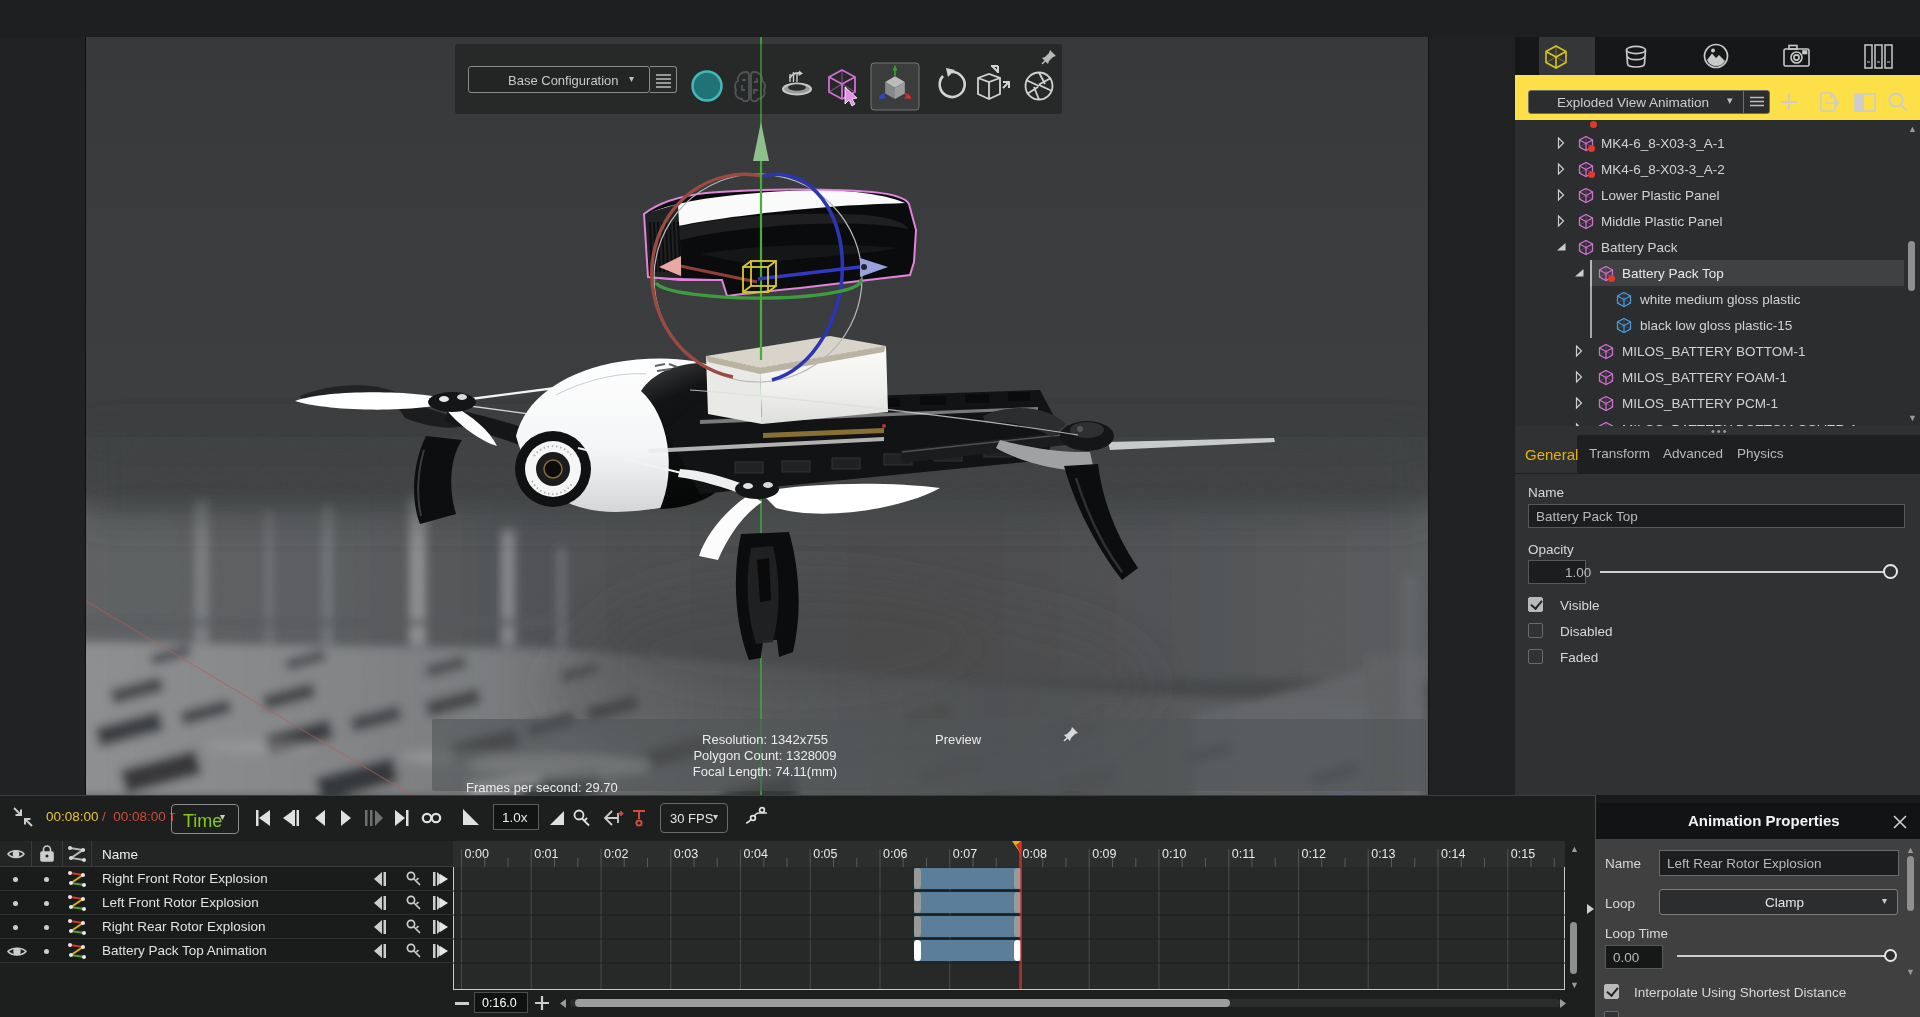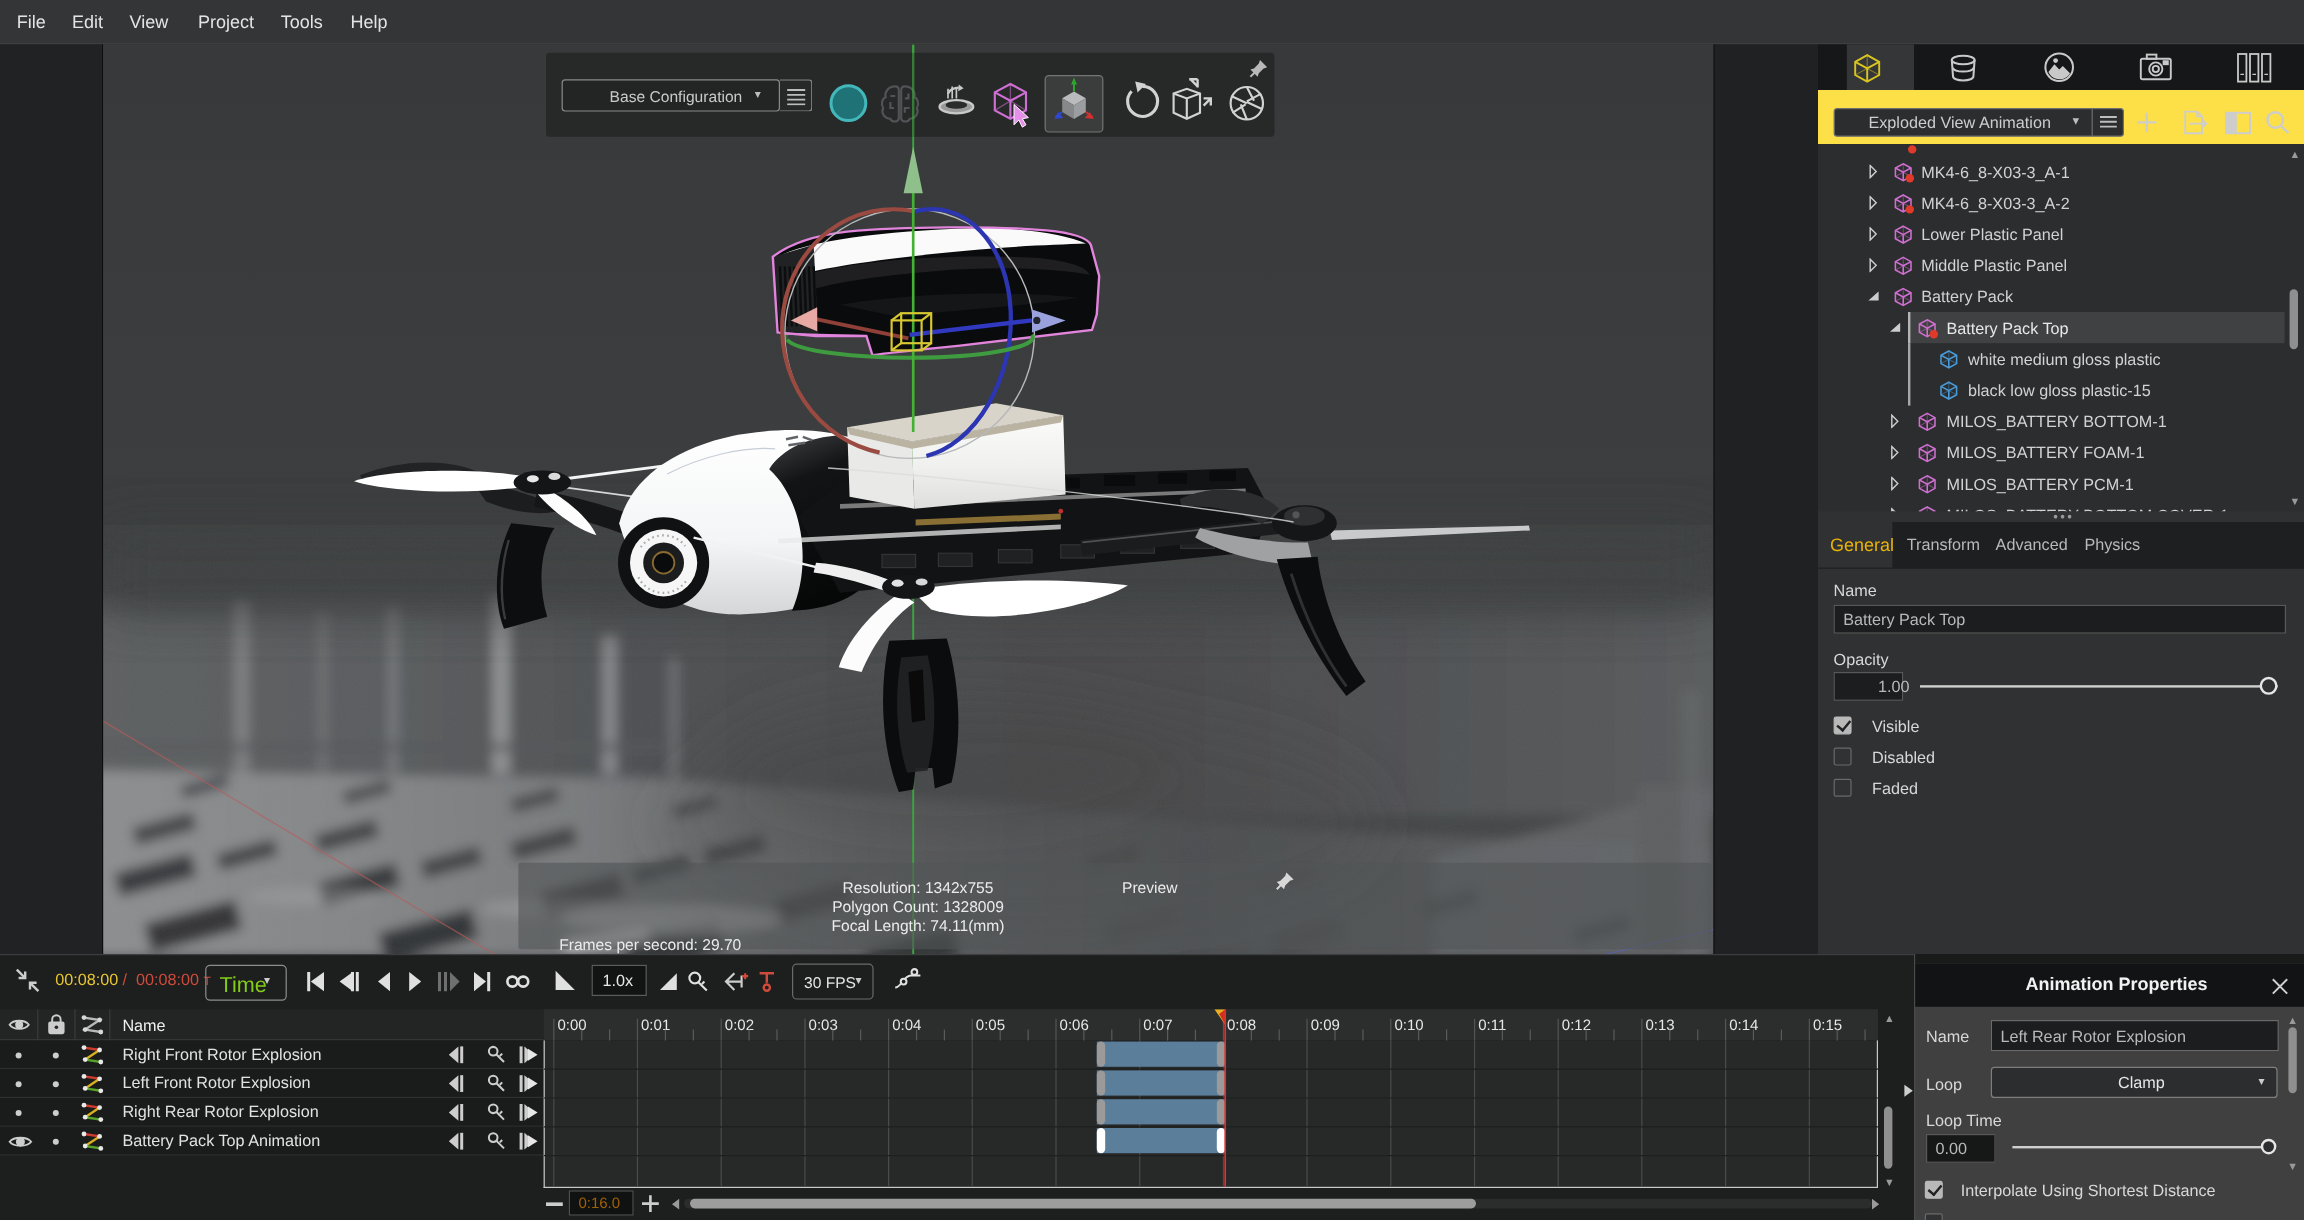--- a/index.html
+++ b/index.html
@@ -27,28 +27,20 @@
   .reddot { position:absolute; width:7px; height:7px; border-radius:50%; background:#e03a2a; }
   .ckbox { position:absolute; width:15px; height:15px; background:#303233; border:1px solid #6a6a6a; border-radius:2px; }
   .ckbox.on { background:#b9b9b9; border-color:#b9b9b9; }
   .ckbox.on:after { content:""; position:absolute; left:4px; top:0px; width:5px; height:9px; border:solid #222; border-width:0 2.2px 2.2px 0; transform:rotate(40deg); }
   .flabel { position:absolute; font-size:13.5px; color:#d8d8d8; }
   .finput { position:absolute; background:#1c1d1e; border:1px solid #585858; color:#b9b9b9; font-size:13.5px; font-family:"Liberation Sans",sans-serif; padding-left:7px; display:flex; align-items:center; }
 </style>
 </head>
 <body>
 <div id="app">
-  <div id="menubar" class="abs">
-    <span style="left:14px">File</span>
-    <span style="left:60px">Edit</span>
-    <span style="left:108px">View</span>
-    <span style="left:165px">Project</span>
-    <span style="left:234px">Tools</span>
-    <span style="left:292px">Help</span>
-  </div>
   <div id="lstrip" class="abs"></div>
   <div id="viewport" class="abs">
     <svg class="abs" style="left:0;top:0" width="1342" height="758" viewBox="0 0 1342 758">
     <defs> 
           <linearGradient id="bgv" x1="0" y1="0" x2="0" y2="1">  
             <stop offset="0" stop-color="#37393a"></stop>
             <stop offset="0.5" stop-color="#3c3e3f"></stop>
             <stop offset="0.8" stop-color="#424445"></stop>
             <stop offset="1" stop-color="#454748"></stop> 
           </linearGradient> 
@@ -912,21 +904,21 @@
       </svg>
     <div class="abs" style="left:1570px;top:48px;color:#9a9a9a;font-size:9px;">▲</div>
     <div class="abs" style="left:1570px;top:126px;width:7px;height:52px;background:#8f8f8f;border-radius:4px;"></div>
     <div class="abs" style="left:1570px;top:184px;color:#9a9a9a;font-size:9px;">▼</div>
     <svg class="abs" style="left:1584px;top:107px" width="12" height="12">
         <path d="M3 1 L10 6 L3 11 Z" fill="#cdcdcd"></path>
       </svg>
     <div class="abs" style="left:0;top:194px;width:1595px;height:28px;background:#1d1e1e;"></div>
     <div class="abs" style="left:455px;top:206px;width:14px;height:2.5px;background:#cdcdcd;"></div>
     <div class="abs" style="left:474px;top:196px;width:54px;height:21px;background:#101111;border:1px solid #4e4e4e;">
-        <span class="abs" style="left:7px;top:3px;font-size:12.5px;color:#a16207;">0:16.0</span>
+        <span class="abs" style="left:7px;top:3px;font-size:12.5px;color:#ffffff;">0:16.0</span>
       </div>
     <svg class="abs" style="left:534px;top:199px" width="16" height="16">
         <path d="M8 1 V15 M1 8 H15" stroke="#cdcdcd" stroke-width="2.2"></path>
       </svg>
     <svg class="abs" style="left:558px;top:202px" width="10" height="11">
         <path d="M8 1 L2 5.5 L8 10 Z" fill="#9a9a9a"></path>
       </svg>
     <div class="abs" style="left:570px;top:203px;width:990px;height:8px;background:#2b2c2c;border-radius:4px;"></div>
     <div class="abs" style="left:575px;top:203px;width:655px;height:8px;background:#9d9d9d;border-radius:4px;"></div>
     <svg class="abs" style="left:1558px;top:202px" width="10" height="11">

